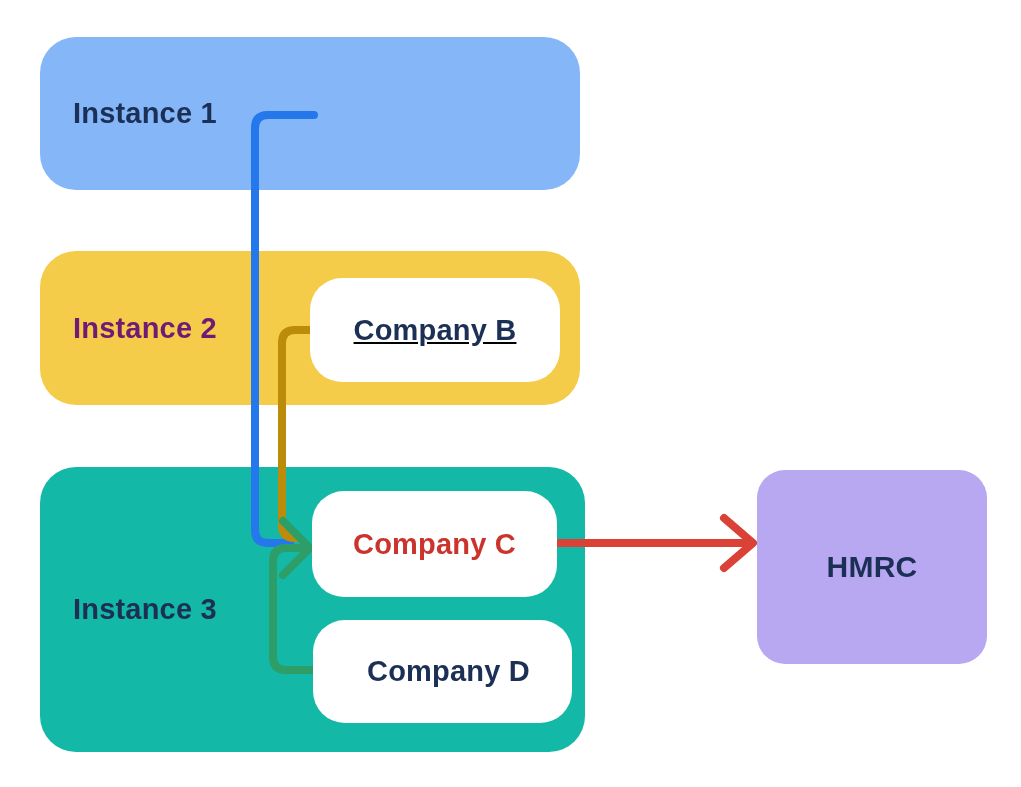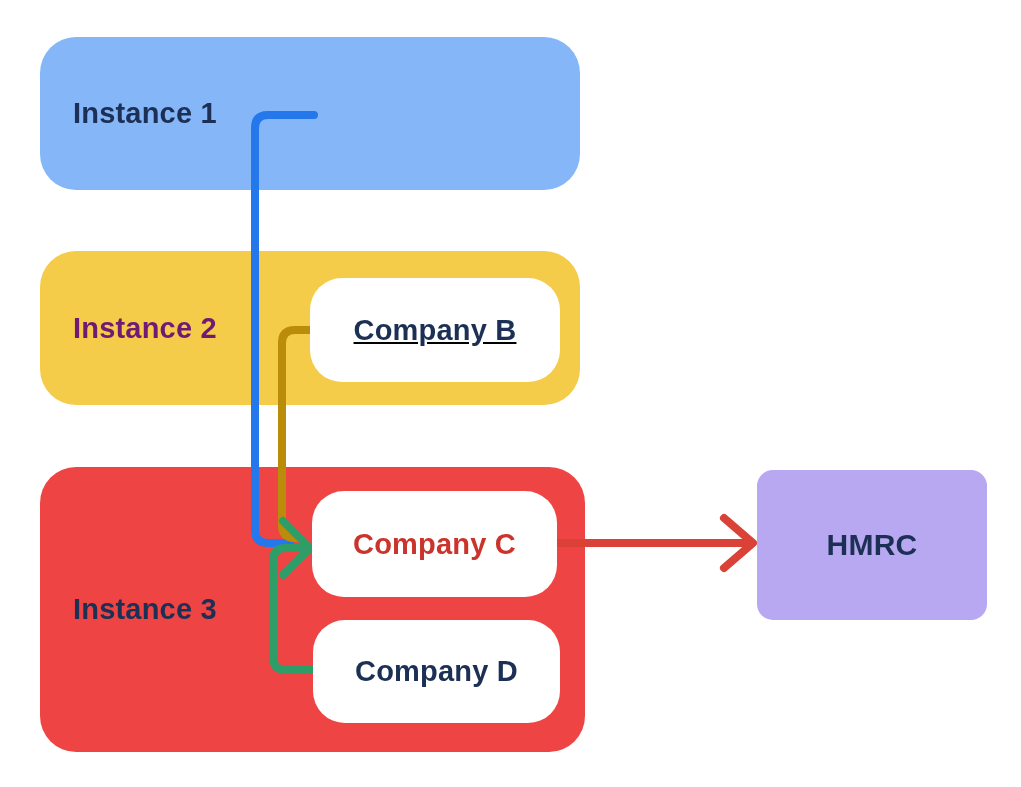--- a/index.html
+++ b/index.html
@@ -45,27 +45,27 @@
   }
   .company-label {
     font-size: 29px;
     font-weight: 700;
     color: #1c2f55;
     letter-spacing: 0.2px;
   }
   #company-a { left: 310px; top: 66px;  width: 246px; height: 97px;  }
   #company-b { left: 310px; top: 278px; width: 250px; height: 104px; text-decoration: underline; }
   #company-c { left: 312px; top: 491px; width: 245px; height: 106px; }
-  #company-d { left: 313px; top: 620px; width: 247px; height: 103px; }
+  #company-d { left: 313px; top: 620px; width: 247px; height: 103px; padding-left: 12px; }
 
   #hmrc {
     position: absolute;
-    left: 757px; top: 470px; width: 230px; height: 150px;
+    left: 757px; top: 470px; width: 230px; height: 194px;
     background: #b8a7f1;
-    border-radius: 16px;
+    border-radius: 28px;
     z-index: 3;
     display: flex;
     align-items: center;
     justify-content: center;
   }
   #hmrc .company-label { font-size: 30px; }
 
   #connector-layer {
     position: absolute;
     left: 0; top: 0;
@@ -86,21 +86,21 @@
 <div class="canvas">
 
   <div class="instance" id="instance-1" style="background-color: rgb(132, 182, 248);">
     <span class="instance-label" style="color: rgb(28, 47, 85);">Instance 1</span>
   </div>
 
   <div class="instance" id="instance-2" style="background-color: rgb(244, 204, 73);">
     <span class="instance-label" style="color: #701a75;">Instance 2</span>
   </div>
 
-  <div class="instance" id="instance-3" style="background-color: #ef4444;">
+  <div class="instance" id="instance-3" style="background-color: #14b8a6;">
     <span class="instance-label" style="color: rgb(28, 47, 85);">Instance 3</span>
   </div>
 
   <svg id="connector-layer" viewBox="0 0 1021 787" xmlns="http://www.w3.org/2000/svg">
 
     <path d="M 314 115 H 268 Q 255 115 255 128 V 530 Q 255 543 268 543 H 290" stroke="#2478ec"></path>
 
     <path d="M 314 330 H 295 Q 282 330 282 343 V 525 Q 282 538 295 538 H 299" stroke="#ba8c0a"></path>
 
     <path d="M 316 670 H 286 Q 273 670 273 657 V 561 Q 273 548 286 548 H 300" stroke="#2e9e69"></path>

